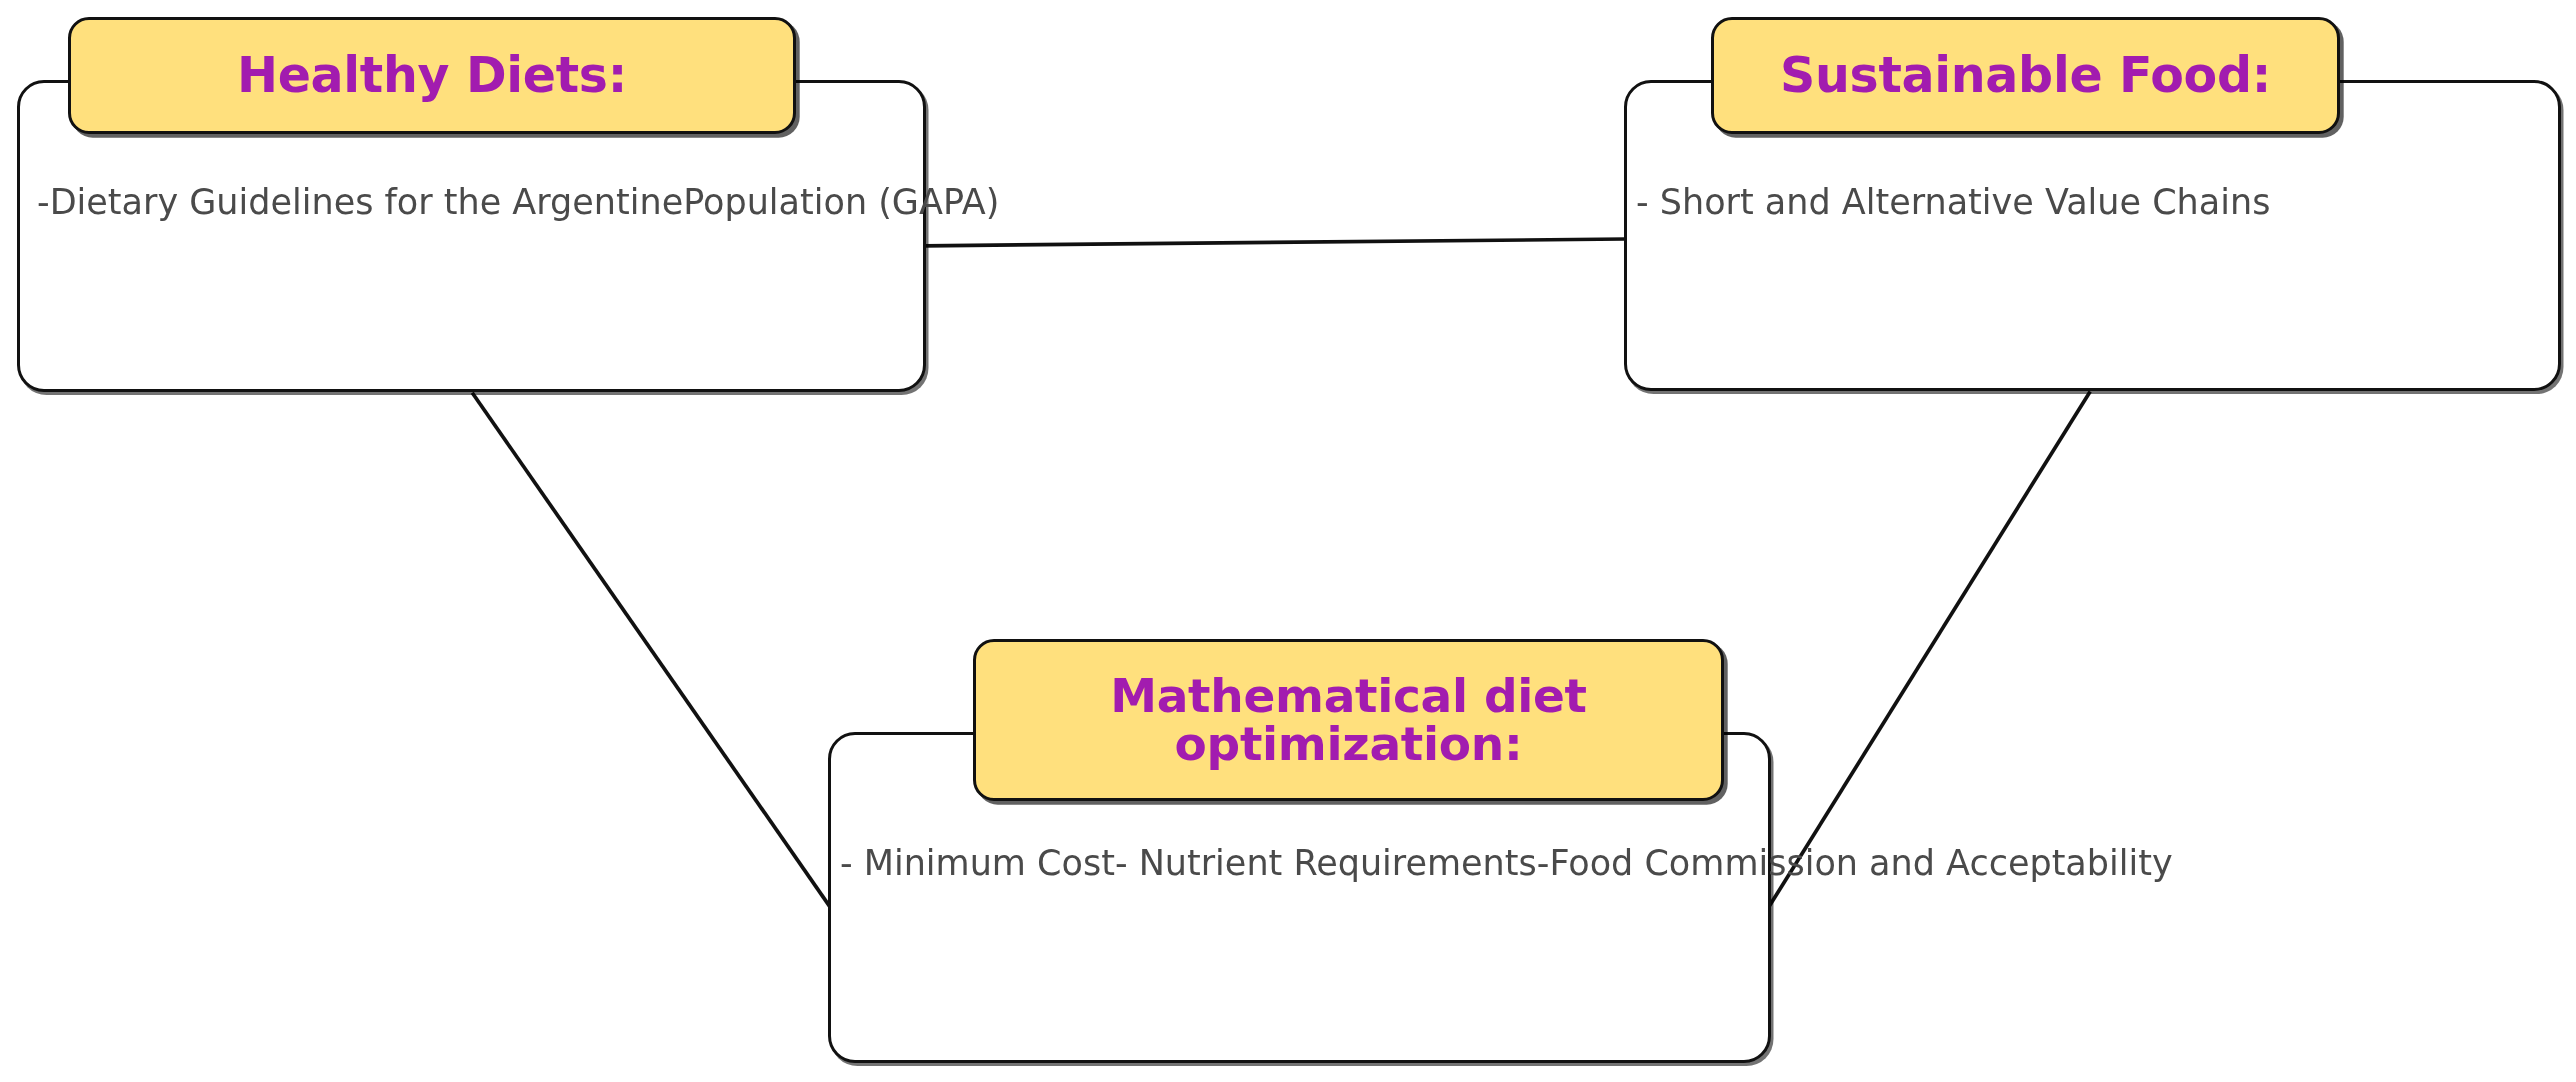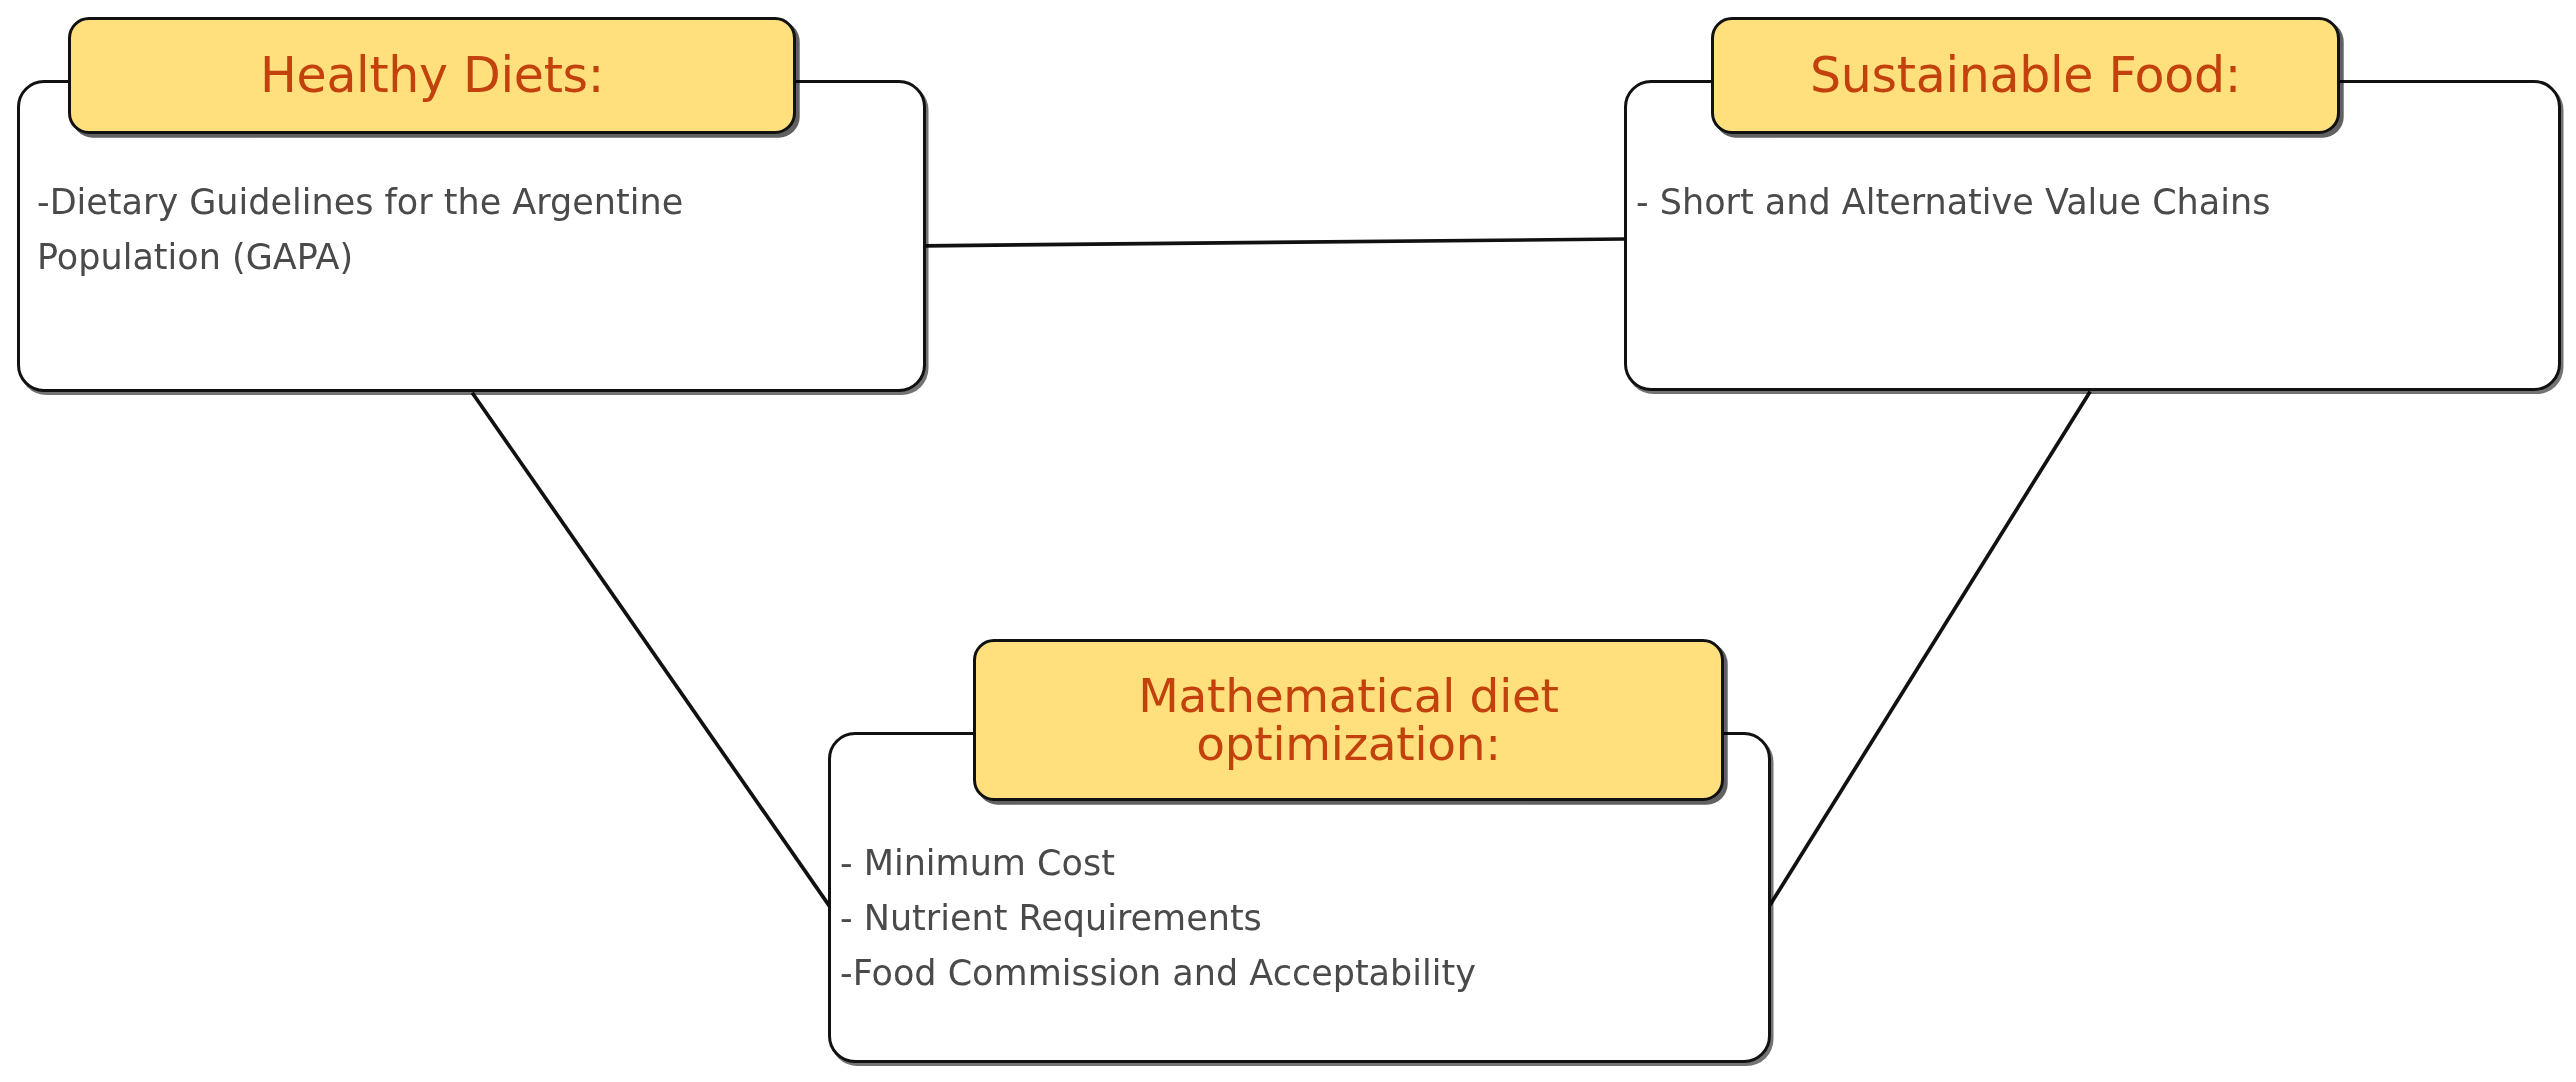--- a/index.html
+++ b/index.html
@@ -44,36 +44,36 @@
     border: 3.1px solid #111111;
     border-radius: 21px;
     box-shadow: 3.7px 3.7px 0 rgba(0,0,0,0.62);
     display: flex;
     align-items: center;
     justify-content: center;
     z-index: 5;
   }
   .node-title {
     font-family: "DejaVu Sans", sans-serif;
-    font-weight: normal;
+    font-weight: bold;
     font-size: 49px;
     line-height: 1.02;
-    color: #c2410c;
+    color: #a21caf;
     text-align: center;
     letter-spacing: -0.3px;
     padding: 0 15px;
     white-space: pre-line;
   }
   .node-lines {
     position: absolute;
     left: 0;
     right: 12px;
     display: flex;
-    flex-direction: column;
-    align-items: flex-start;
+    flex-direction: row;
+    align-items: flex-end;
     justify-content: flex-start;
     z-index: 3;
   }
   .node-line {
     font-family: "DejaVu Sans", sans-serif;
     font-size: 35px;
     line-height: 1.0;
     color: #4a4a4a;
     text-align: center;
     white-space: nowrap;

